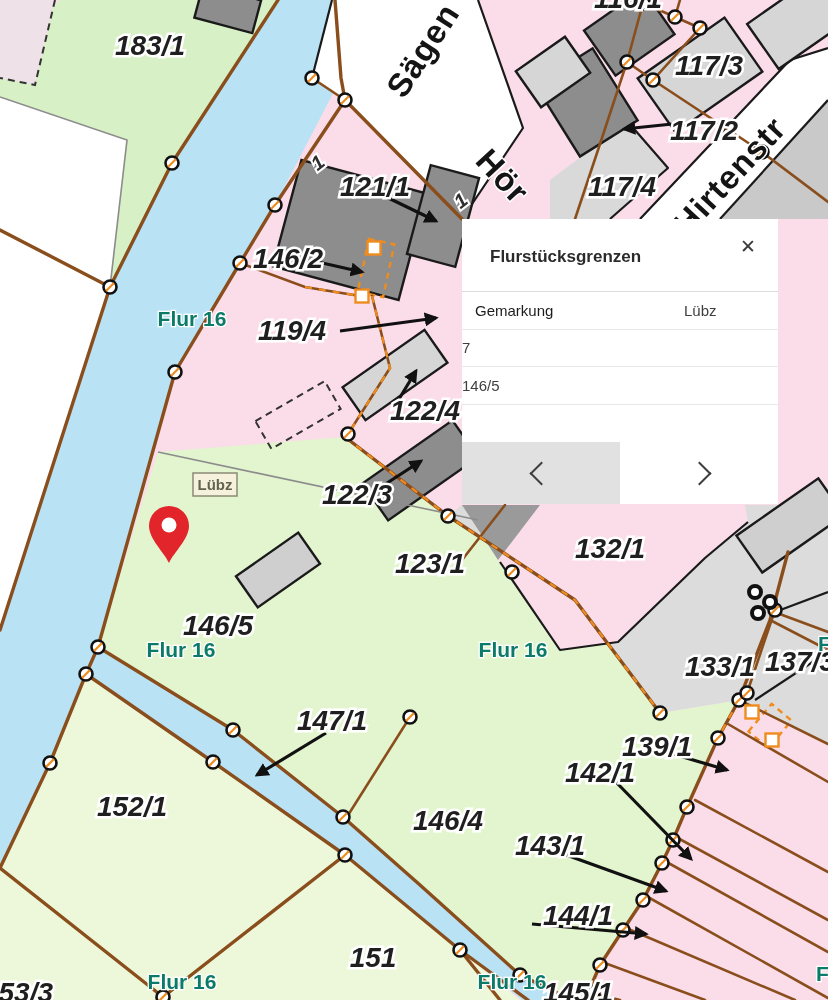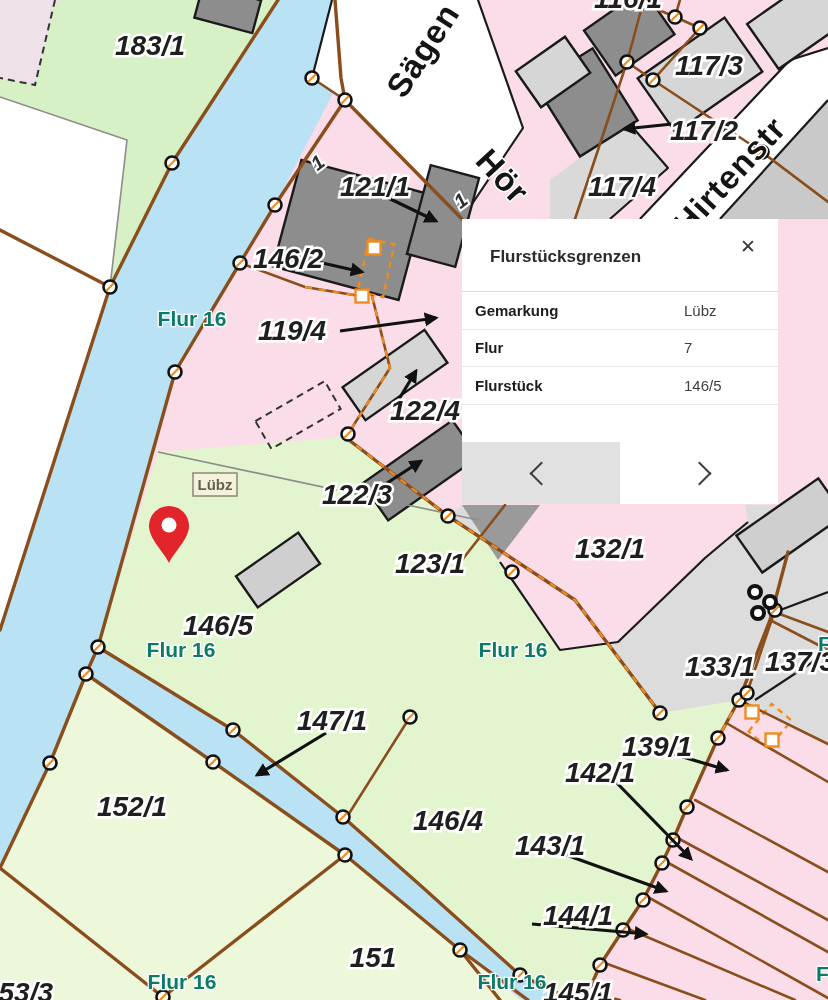--- a/index.html
+++ b/index.html
@@ -25,21 +25,21 @@
   .lbl-flur{font-size:21px;font-weight:700;fill:#0c7a68;stroke:#fff;stroke-width:2.5px;paint-order:stroke;text-anchor:middle;}
   .lbl-flur.edge{text-anchor:start;}
   .lbl-locality{font-size:15px;font-weight:700;fill:#63634c;text-anchor:middle;}
   
   #panel{position:absolute;left:462px;top:219px;width:316px;height:285px;background:#fff;z-index:10;display:flex;flex-direction:column;}
   #panel .head{position:relative;height:72px;border-bottom:1px solid #dcdcdc;flex:none;}
   #panel .head .title{position:absolute;left:28px;top:28px;font-size:17px;font-weight:700;color:#2b2b2b;}
   #panel .close{position:absolute;right:22px;top:18px;font-size:19px;color:#3a3a3a;cursor:pointer;line-height:1;}
   #panel .rows{flex:1;}
   #panel .row{height:36.5px;display:flex;align-items:center;border-bottom:1px solid #e8e8e8;font-size:15px;}
-  #panel .row .k{width:209px;padding-left:13px;font-weight:700;color:#1c1c1c;}
+  #panel .row .k{width:209px;padding-left:13px;font-weight:400;color:#1c1c1c;}
   #panel .row .v{color:#3f3f3f;}
   #panel .foot{height:62px;display:flex;flex:none;}
   #panel .foot .cell{flex:1;display:flex;align-items:center;justify-content:center;cursor:pointer;}
   #panel .foot .prev{background:#e1e1e1;}
   #panel .foot .next{background:#fff;}
   .chev{width:15px;height:15px;border-left:2.5px solid #3f3f3f;border-bottom:2.5px solid #3f3f3f;display:block;}
   .chev.left{transform:rotate(45deg);}
   .chev.right{transform:rotate(-135deg);}
 </style>
 </head>
@@ -329,25 +329,23 @@
     <div class="head">
       <span class="title">Flurstücksgrenzen</span>
       <span class="close">✕</span>
     </div>
     <div class="rows">
       <div class="row">
         <span class="k">Gemarkung</span>
         <span class="v">Lübz</span>
       </div>
       <div class="row">
-        <span class="k">Flur</span>
         <span class="v">7</span>
       </div>
       <div class="row">
-        <span class="k">Flurstück</span>
         <span class="v">146/5</span>
       </div>
     </div>
     <div class="foot">
       <div class="cell prev">
         <span class="chev left"></span>
       </div>
       <div class="cell next">
         <span class="chev right"></span>
       </div>

